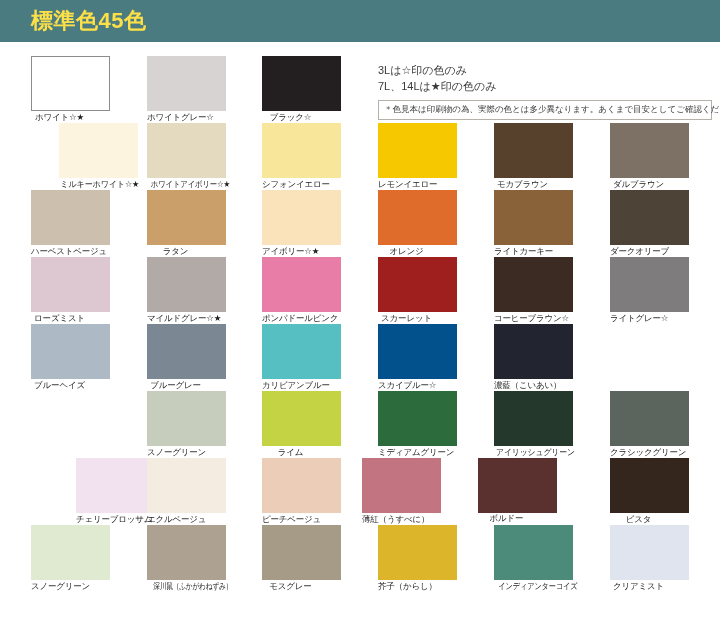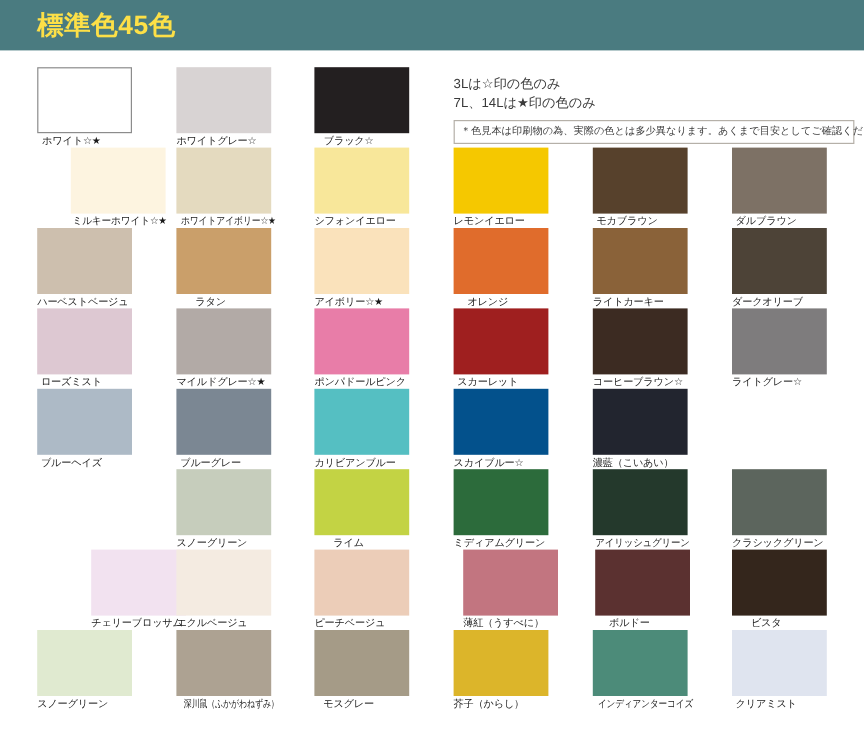--- a/index.html
+++ b/index.html
@@ -263,25 +263,25 @@
         <div class="cell-label">チェリーブロッサム</div>
       </div>
       <div class="cell" style="left: 147px;">
         <div class="swatch" style="background: rgb(244, 235, 225); width: 79px; height: 55px;"></div>
         <div class="cell-label">エクルベージュ</div>
       </div>
       <div class="cell" style="left: 262px;">
         <div class="swatch" style="background: rgb(236, 205, 184); width: 79px; height: 55px;"></div>
         <div class="cell-label">ピーチベージュ</div>
       </div>
-      <div class="cell" style="left: 386px;">
+      <div class="cell" style="left: 362px;">
         <div class="swatch" style="background: rgb(194, 117, 128); width: 79px; height: 55px;"></div>
         <div class="cell-label">薄紅（うすべに）</div>
       </div>
-      <div class="cell" style="left: 496px;">
+      <div class="cell" style="left: 478px; font-family: Liberation Mono, monospace;">
         <div class="swatch" style="background: rgb(91, 49, 48); width: 79px; height: 55px;"></div>
         <div class="cell-label">ボルドー</div>
       </div>
       <div class="cell" style="left: 610px;">
         <div class="swatch" style="background: rgb(52, 38, 28); width: 79px; height: 55px;"></div>
         <div class="cell-label">ビスタ</div>
       </div>
     </div>
     <div class="grid-row">
       <div class="cell" style="left: 31px;">

